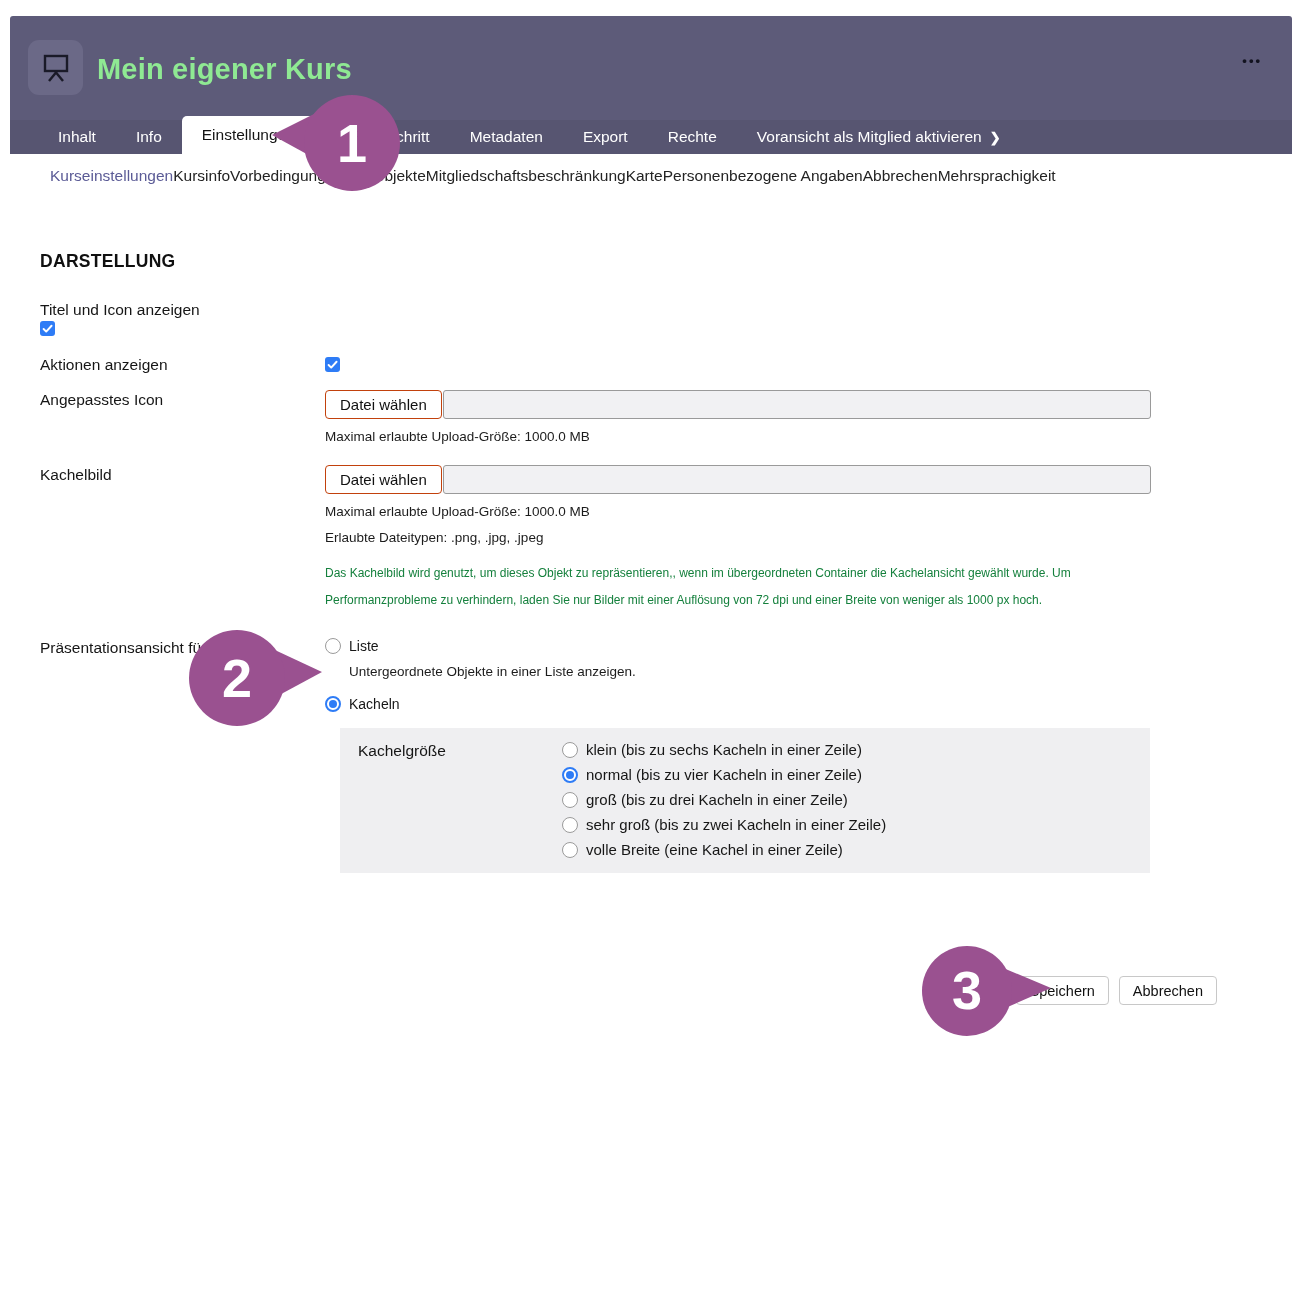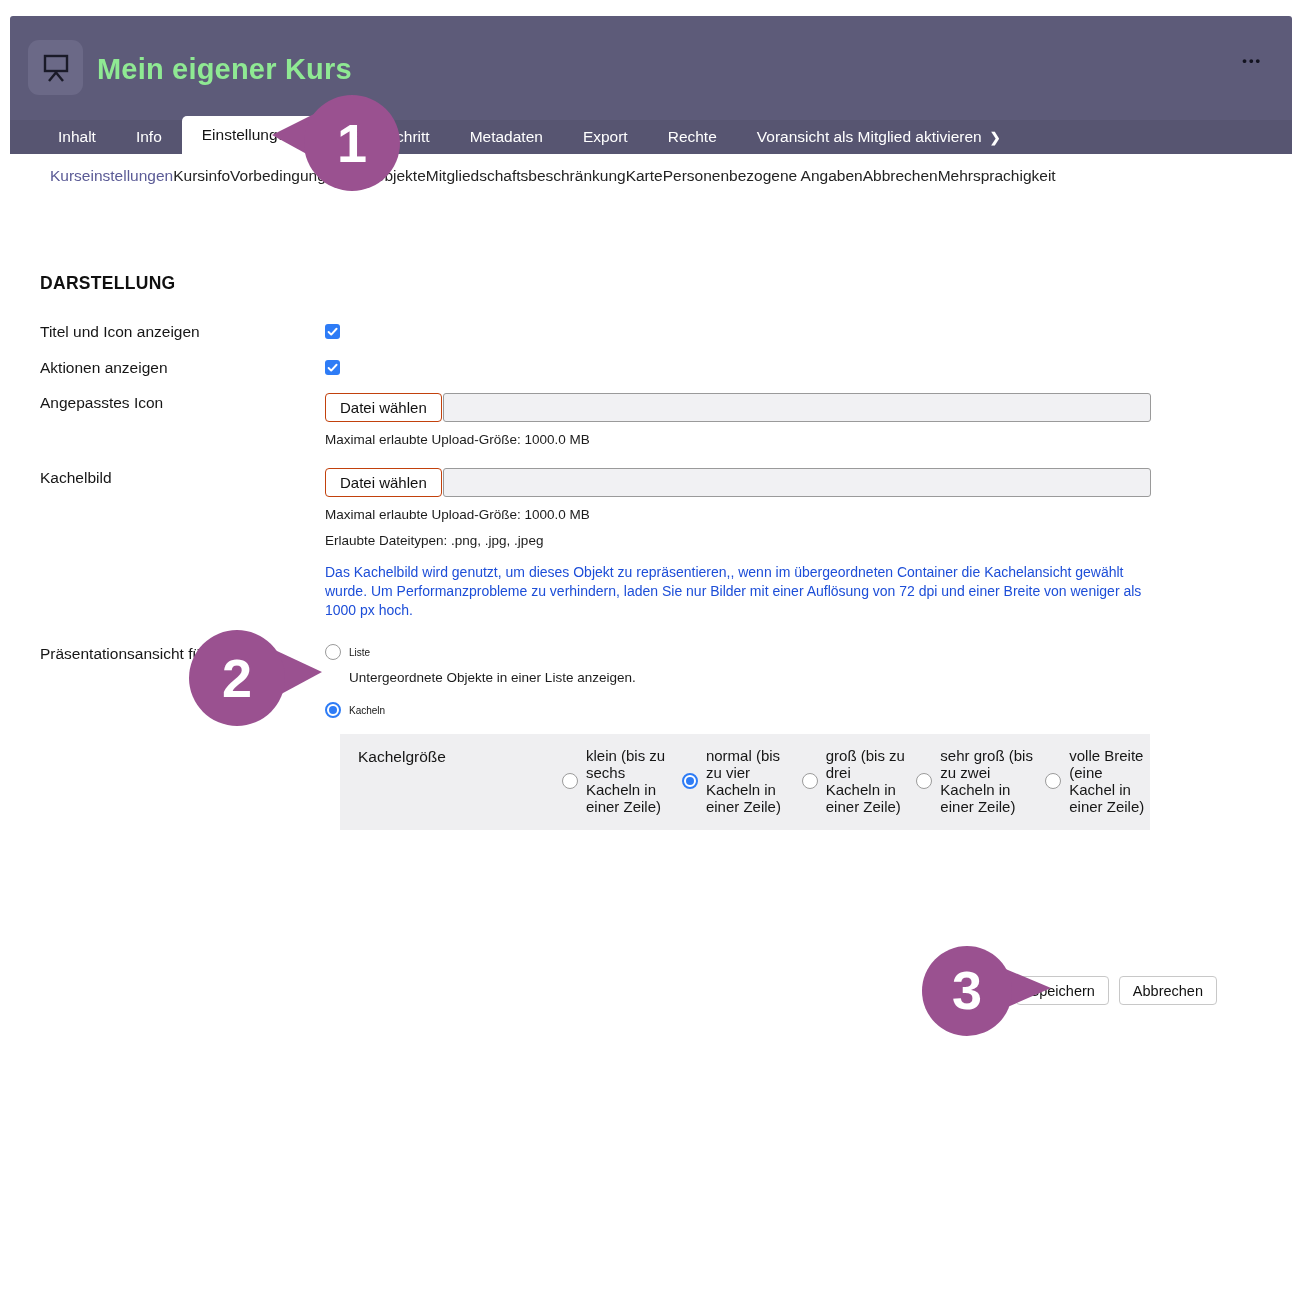--- a/index.html
+++ b/index.html
@@ -50,21 +50,21 @@
     display:flex; padding:13px 0 13px 40px;
     font-size:15.5px; color:#232323; position:absolute; top:154px; left:10px; right:8px;
     white-space:nowrap;
   }
   .subtab { cursor:pointer; }
   .subtab.active { color:var(--subtab_active,#5b5b96); }
 
   
   .content { position:absolute; left:40px; top:197px; width:1220px; }
   .section-title {
-    margin:76px 0 0 0; font-size:17.5px; font-weight:bold; color:#101010;
+    margin:54px 0 0 0; font-size:17.5px; font-weight:bold; color:#101010;
     letter-spacing:0.3px;
   }
   .form-row { display:flex; align-items:flex-start; }
   .row-label { width:285px; flex-shrink:0; font-size:15.5px; color:#161616; padding-top:1px; }
   .row-field { width:826px; }
 
   
   .checkbox {
     width:15px; height:15px; border-radius:3px; background:var(--accent_blue,#2e7cf6);
     display:inline-flex; align-items:center; justify-content:center; cursor:pointer;
@@ -77,44 +77,44 @@
   .file-btn {
     font-size:15px; height:29px; padding:3px 14px; background:#ffffff;
     border:1px solid #c2410c; border-radius:4px; color:#111; cursor:pointer;
     font-family:"Liberation Sans", sans-serif; white-space:nowrap; position:relative; z-index:1;
   }
   .file-field {
     flex:1; height:29px; background:#f1f1f3; border:1px solid #9a9a9a;
     border-radius:3px; margin-left:1px;
   }
   .hint { font-size:13.5px; color:#1c1c1c; margin-top:9px; line-height:17px; }
-  .desc-par { font-size:14px; color:#1d4ed8; margin-top:14px; line-height:19px; width:826px; }
-
-  
-  .radio-opt { display:flex; align-items:center; gap:8px; font-size:10px; color:#161616; cursor:pointer; }
+  .desc-par { font-size:12px; color:#15803d; margin-top:14px; line-height:27px; width:826px; }
+
+  
+  .radio-opt { display:flex; align-items:center; gap:8px; font-size:14px; color:#161616; cursor:pointer; }
   .radio {
     width:16px; height:16px; border-radius:50%; background:#fff;
     border:1.5px solid #9b9b9b; flex-shrink:0; position:relative; cursor:pointer;
   }
   .radio.checked { border:2px solid var(--accent_blue,#2e7cf6); }
   .radio.checked::after {
     content:""; position:absolute; left:2px; top:2px; right:2px; bottom:2px;
     background:var(--accent_blue,#2e7cf6); border-radius:50%;
   }
   .radio-desc {
     font-size:13.5px; color:#1c1c1c; margin:8px 0 15px 24px; line-height:19px; max-width:800px;
   }
 
   
   .tile-size-box {
     background:#efeff1; width:810px; margin-top:16px; margin-left:15px;
     padding:13px 0 15px 18px; display:flex;
   }
   .tile-size-label { width:204px; flex-shrink:0; font-size:15.5px; color:#161616; padding-top:1px; }
-  .tile-size-opts { display:flex; gap:8px; }
+  .tile-size-opts { display:flex; flex-direction:column; gap:8px; }
   .tile-size-opts .radio-opt { font-size:15px; }
 
   
   .actions { position:absolute; right:83px; top:976px; display:flex; gap:10px; }
   .btn {
     font-size:14.5px; padding:4px 13px; height:29px; border:1px solid #c8c8c8;
     border-radius:4px; background:#ffffff; color:#111; cursor:pointer;
     font-family:"Liberation Sans", sans-serif;
   }
 
@@ -164,21 +164,21 @@
   <div class="subtab">Mitgliedschaftsbeschränkung</div>
   <div class="subtab">Karte</div>
   <div class="subtab">Personenbezogene Angaben</div>
   <div class="subtab">Abbrechen</div>
   <div class="subtab">Mehrsprachigkeit</div>
 </div>
 
 <div class="content">
   <div class="section-title">DARSTELLUNG</div>
 
-  <div class="form-row" style="margin-top:28px;">
+  <div class="form-row" style="margin-top:28px;flex-direction:column;">
     <div class="row-label">Titel und Icon anzeigen</div>
     <div class="row-field">
       <span class="checkbox">
         <svg width="13" height="13" viewBox="0 0 16 16">
           <path d="M3.2 8.6l3.2 3.2L13 4.6" stroke="#fff" stroke-width="2.4" fill="none" stroke-linecap="round" stroke-linejoin="round"></path>
         </svg>
       </span>
     </div>
   </div>
 

